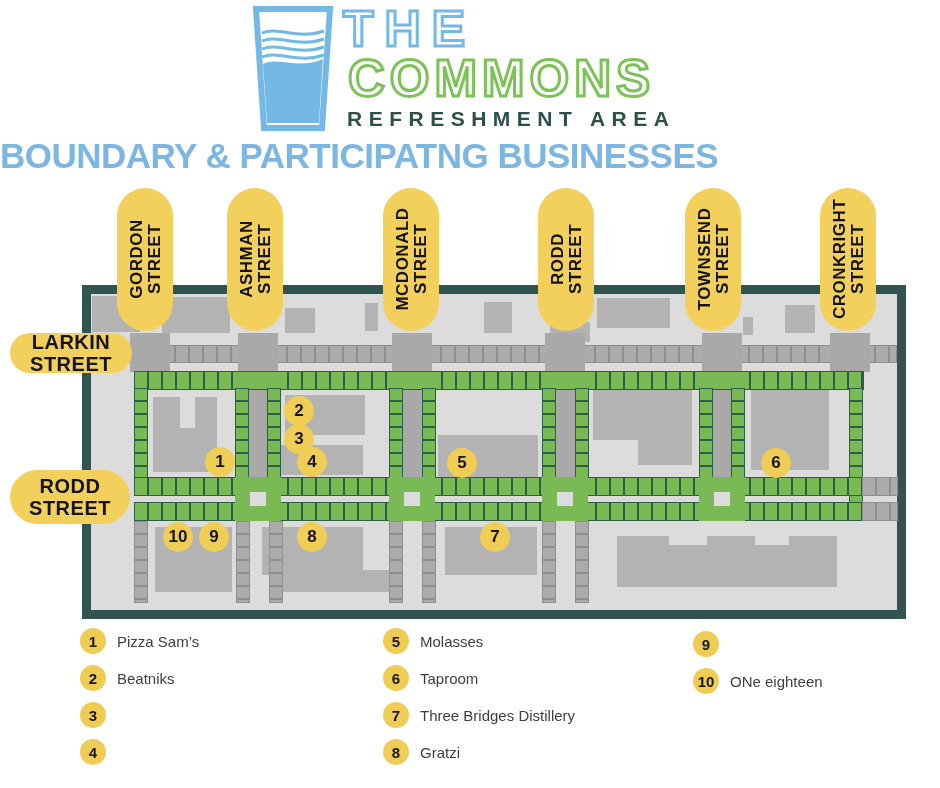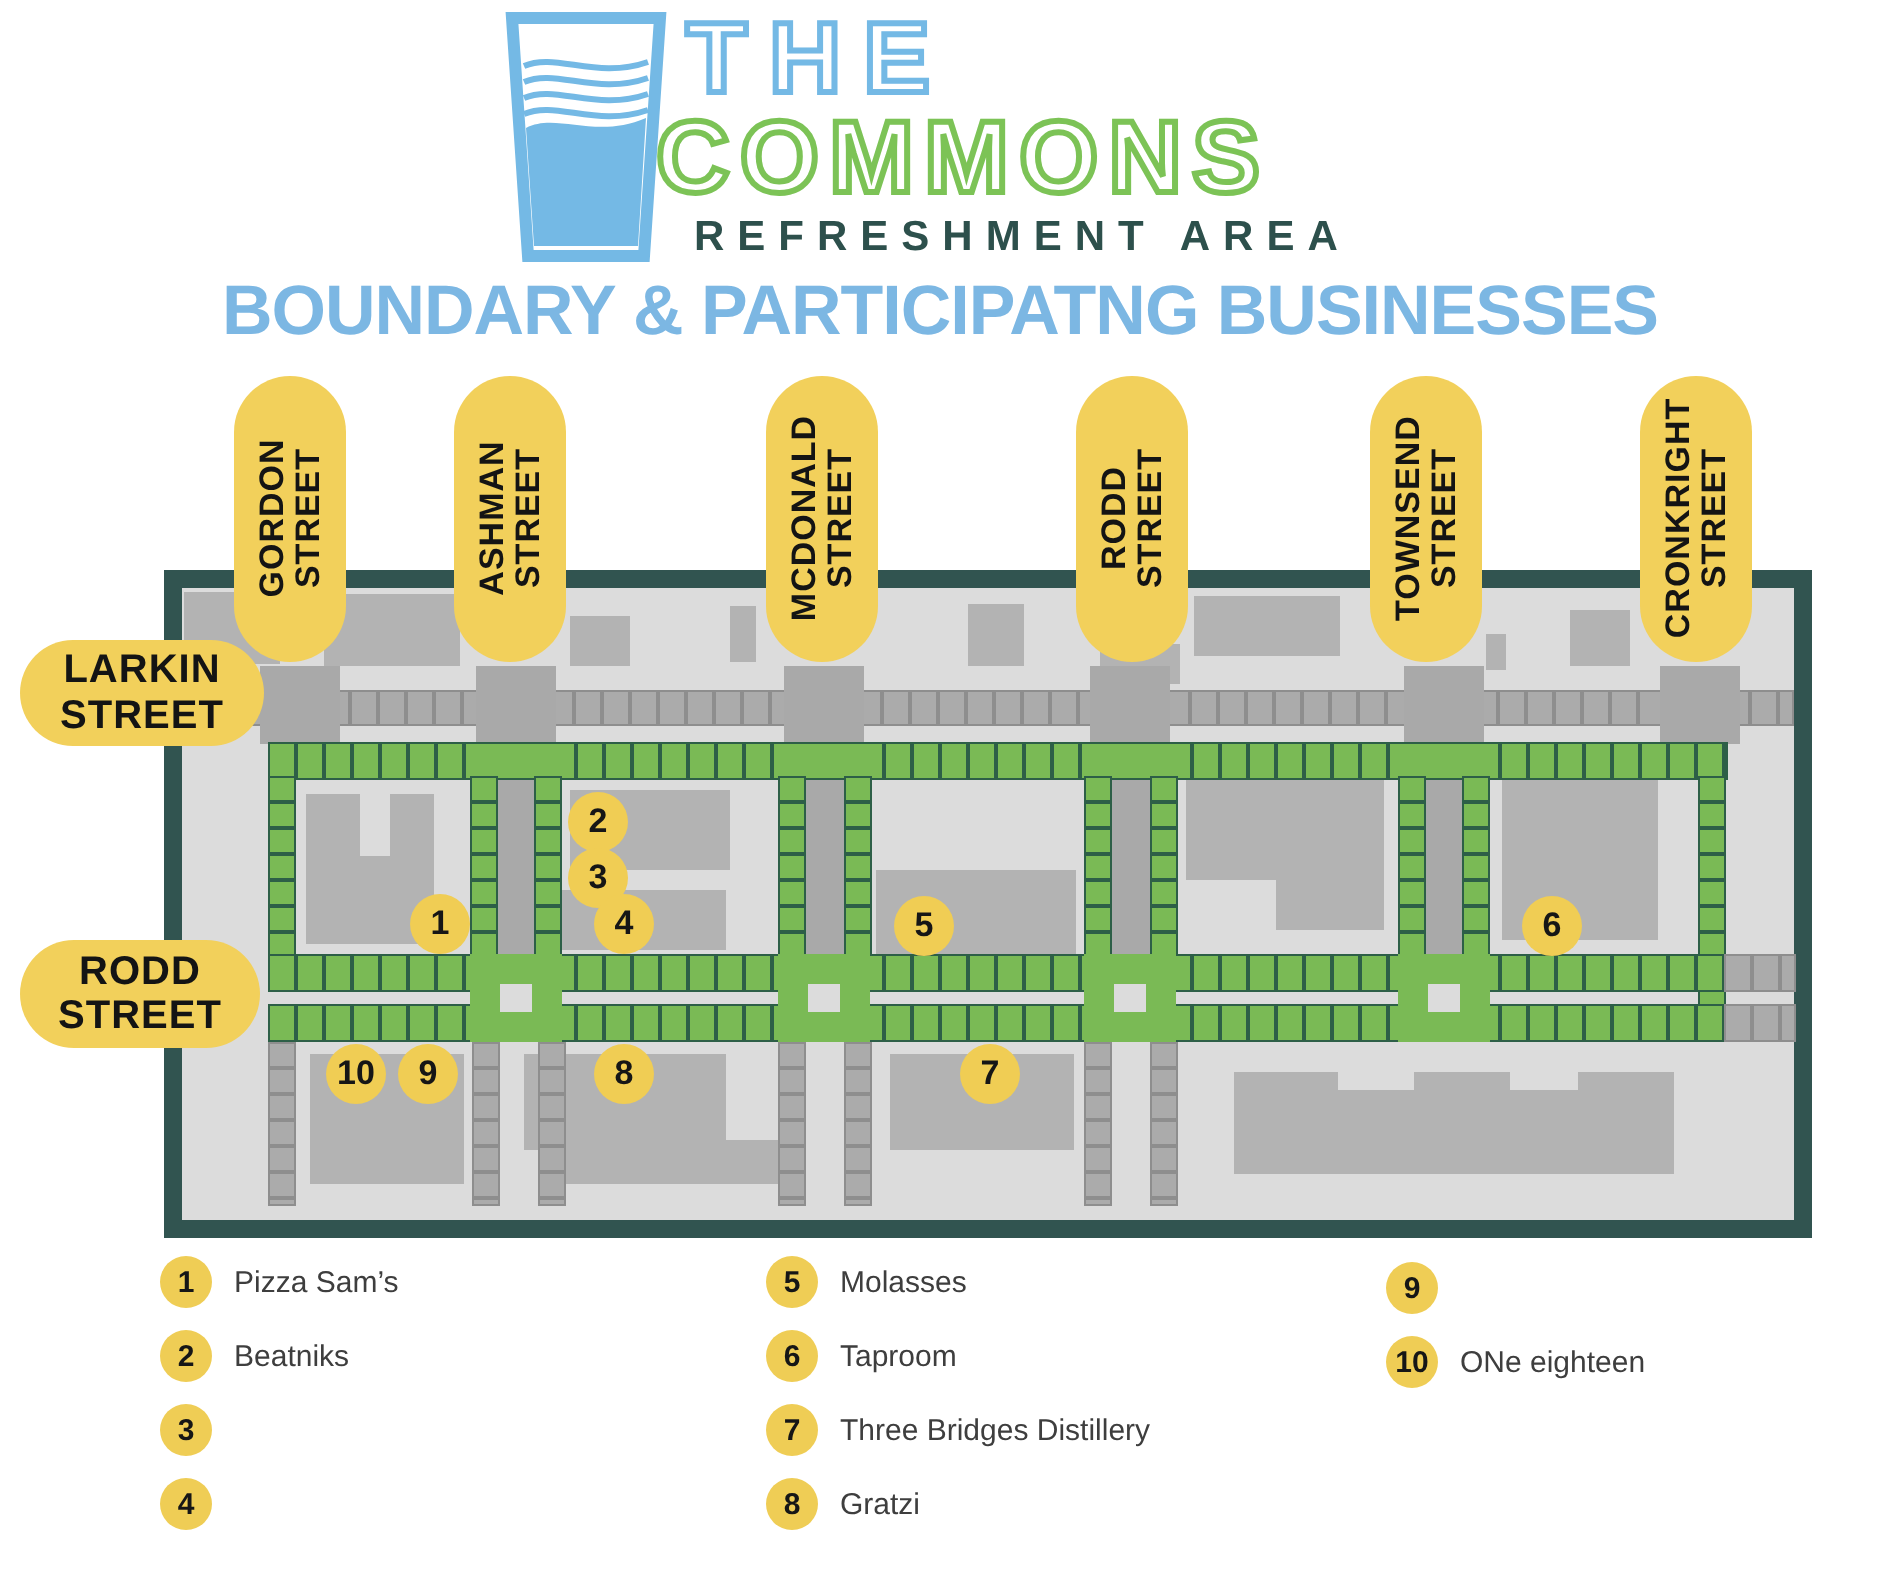--- a/index.html
+++ b/index.html
@@ -2,25 +2,25 @@
 <html><head>
 <meta charset="utf-8">
 <style>
   html,body{margin:0;padding:0;background:#fff;}
   #page{position:relative;width:940px;height:788px;background:#ffffff;overflow:hidden;
         font-family:"Liberation Sans",sans-serif;}
 
   
   .logo-the{position:absolute;left:343px;top:4px;font-size:50px;font-weight:800;
     letter-spacing:11px;color:#ffffff;-webkit-text-stroke:3px #74b9e5;line-height:1;}
-  .logo-commons{position:absolute;left:328px;top:53px;font-size:51px;font-weight:800;
+  .logo-commons{position:absolute;left:348px;top:53px;font-size:51px;font-weight:800;
     letter-spacing:5px;color:#ffffff;-webkit-text-stroke:3px #7cc356;line-height:1;}
   .logo-sub{position:absolute;left:347px;top:108px;font-size:21px;font-weight:600;
     letter-spacing:6.5px;color:#2d504c;line-height:1;}
-  .page-title{position:absolute;left:0;top:137px;width:940px;text-align:center;
+  .page-title{position:absolute;left:0;top:137px;width:940px;
     font-size:35px;font-weight:800;letter-spacing:-0.5px;color:#7cb7e3;line-height:38px;}
 
   
   #map{position:absolute;left:82px;top:285px;width:806px;height:316px;
        background:#dcdcdc;border:9px solid #315450;}
   .bldg{position:absolute;background:#b3b3b3;}
   .notch{position:absolute;background:#dcdcdc;}
   .road{position:absolute;background:#a9a9a9;}
   .hgray{position:absolute;height:16px;
     background:repeating-linear-gradient(90deg,#ababab 0 12px,#8e8e8e 12px 14px);
@@ -203,21 +203,21 @@
         <span>STREET</span>
       </div>
   </div>
   <div class="vpill" style="left:820px;top:188px;">
     <div class="txt">
         <span>CRONKRIGHT</span>
         <span>STREET</span>
       </div>
   </div>
 
-  <div class="hpill" style="left:10px;top:320px;width:122px;height:53px;">
+  <div class="hpill" style="left:10px;top:333px;width:122px;height:40px;">
     <span>LARKIN</span>
     <span>STREET</span>
   </div>
   <div class="hpill" style="left:10px;top:470px;width:120px;height:54px;">
     <span>RODD</span>
     <span>STREET</span>
   </div>
 
   <div class="lcol" style="left:80px;top:628px;">
     <div class="lrow">

